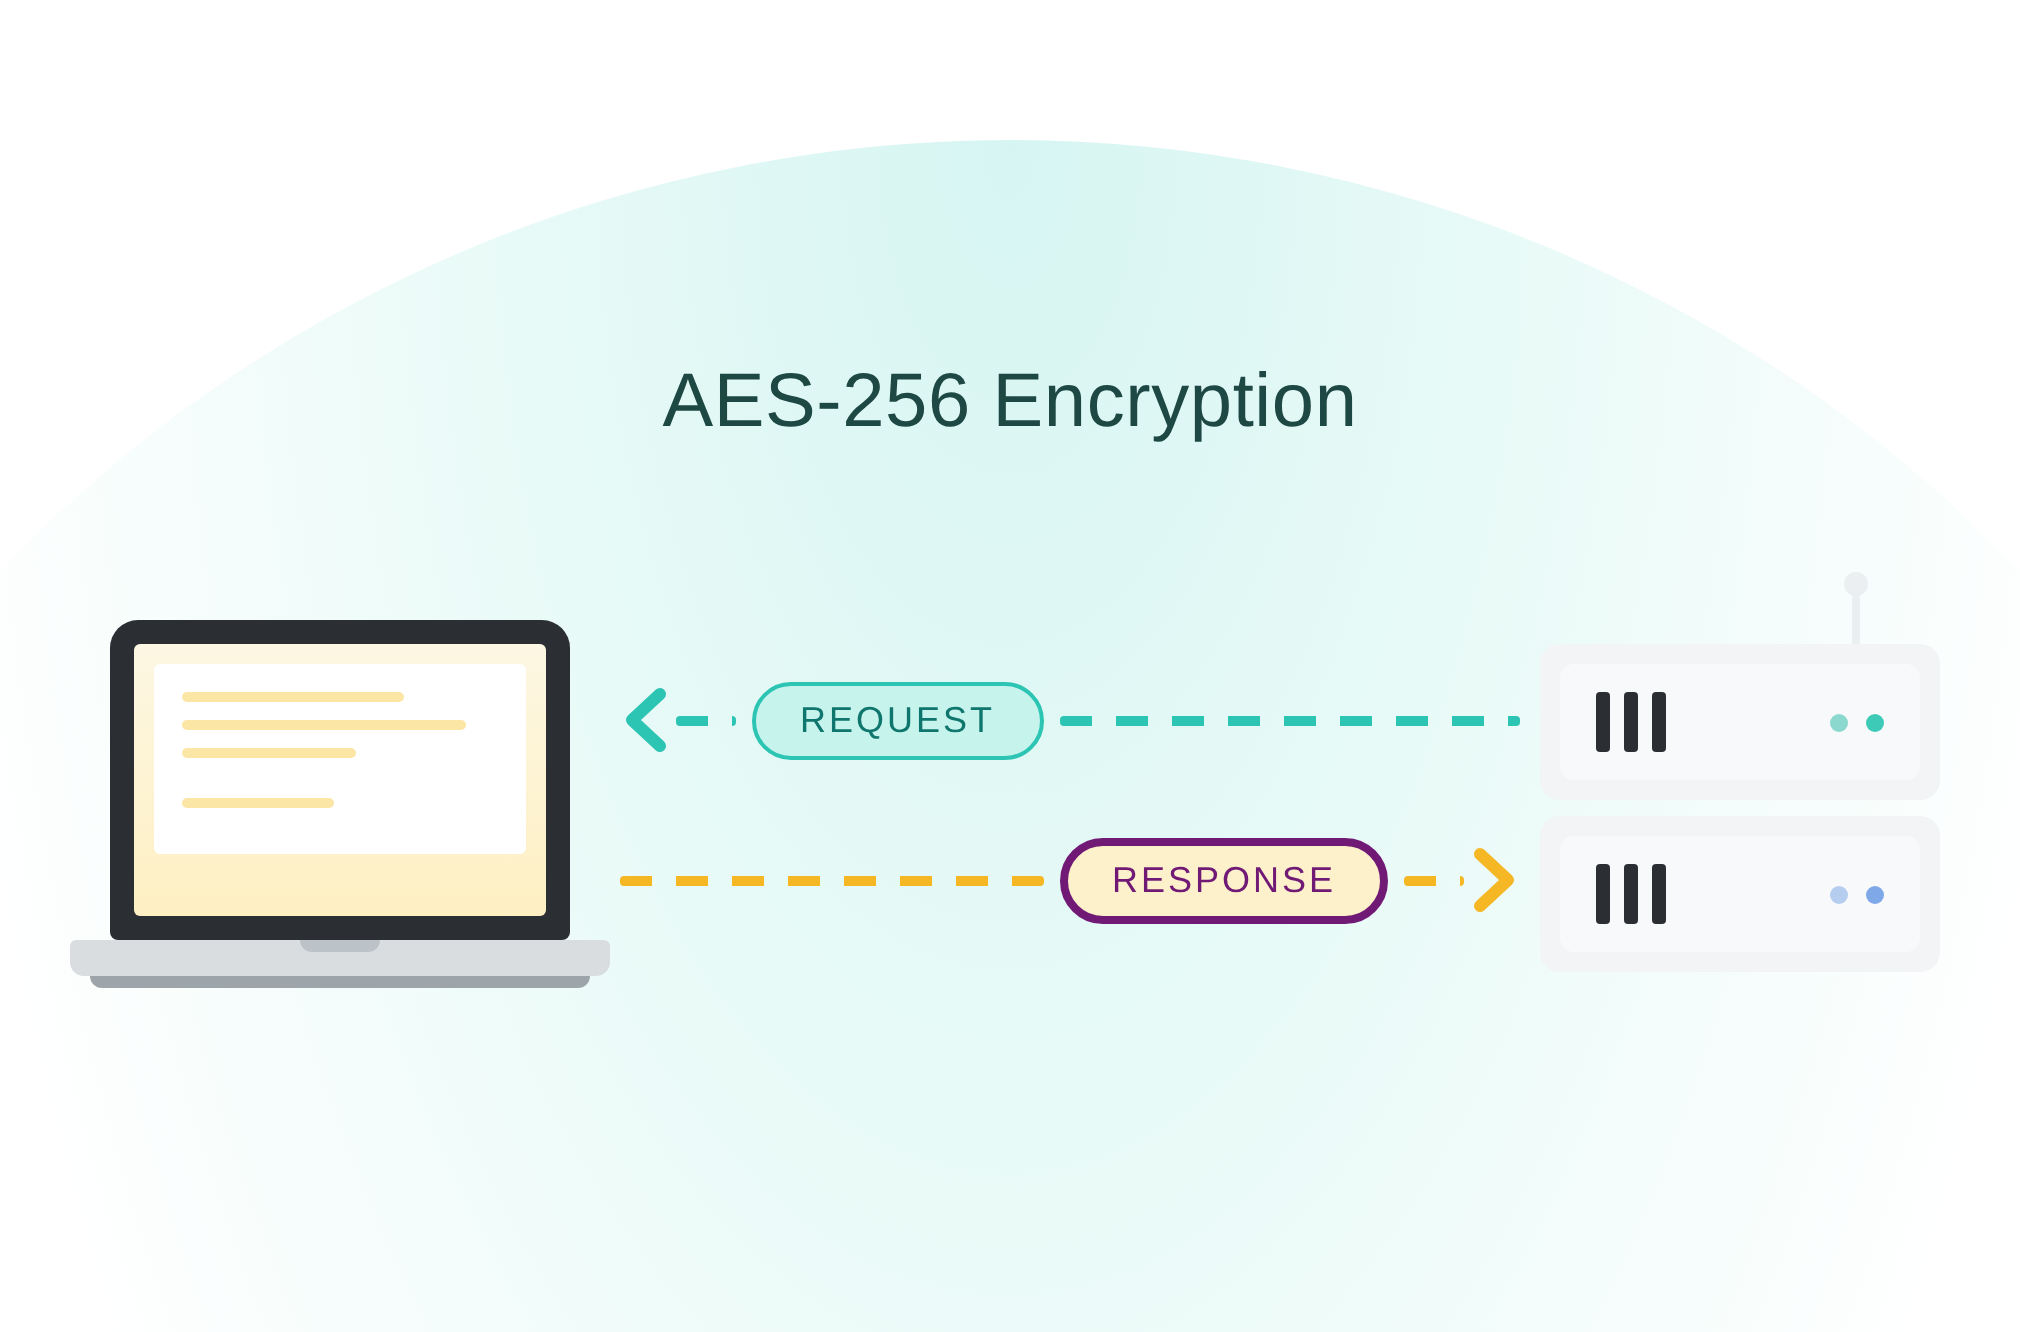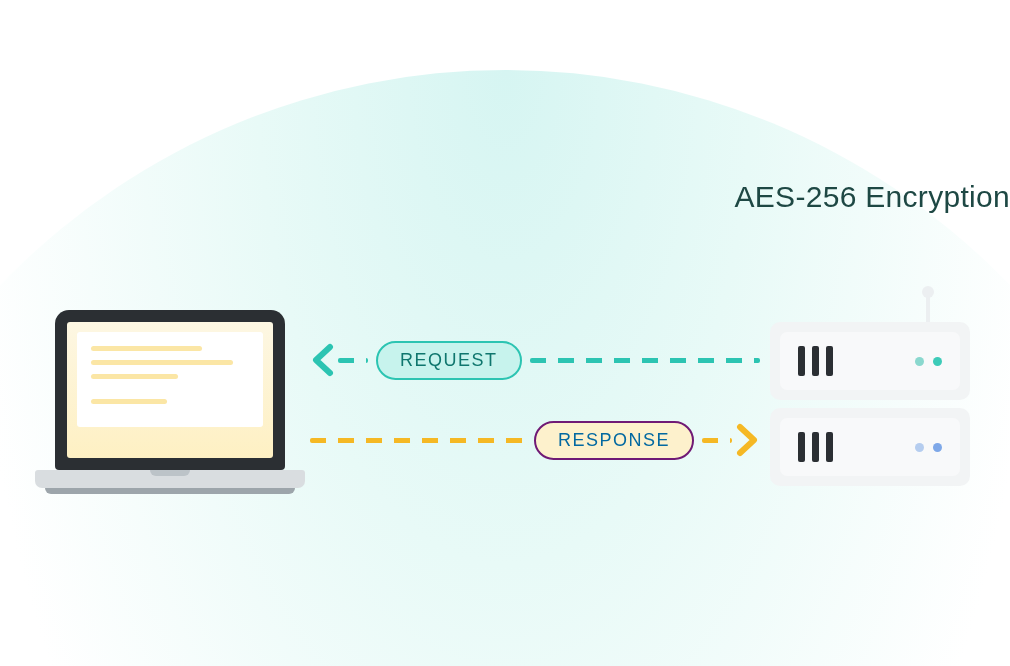--- a/index.html
+++ b/index.html
@@ -20,22 +20,22 @@
       height: 1400px;
       background: radial-gradient(ellipse at center top, #d6f5f2 0%, #e8faf7 25%, #ffffff 55%);
       border-radius: 50%;
       z-index: 0;
     }
     .title {
       position: absolute;
       top: 180px;
       left: 0;
       width: 100%;
-      text-align: right;
-      font-size: 30px;
+      text-align: center;
+      font-size: 38px;
       font-weight: 500;
       color: #1e4844;
       letter-spacing: 0.3px;
       z-index: 5;
     }
     .content {
       position: absolute;
       top: 280px;
       left: 0;
       width: 100%;
@@ -222,22 +222,22 @@
       letter-spacing: 1.5px;
       margin: 0 8px;
     }
     .pill.teal {
       background: #c7f3ed;
       color: #0f766e;
       border: 2px solid #2cc4b2;
     }
     .pill.amber {
       background: #fdf1cc;
-      color: #0369a1;
-      border: 2px solid #701a75;
+      color: #701a75;
+      border: 4px solid #701a75;
     }
   </style>
 </head>
 <body>
 
 <div class="backdrop"></div>
 
 <div class="title">AES-256 Encryption</div>
 
 <div class="content">

